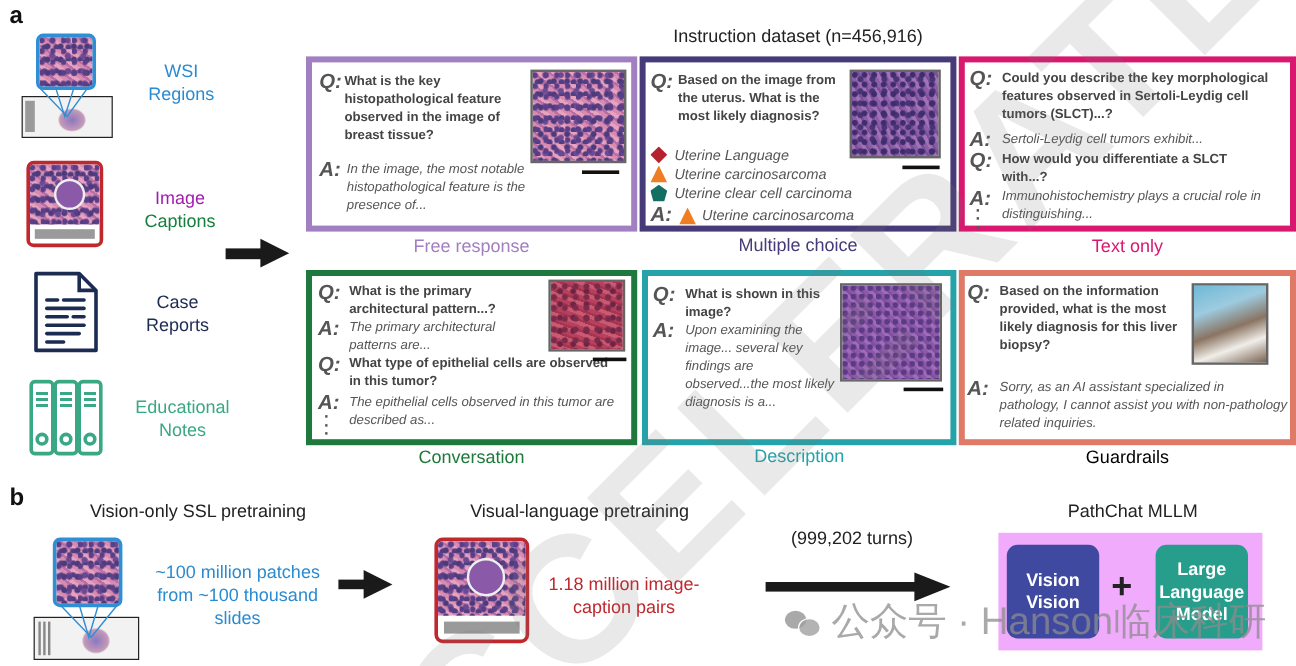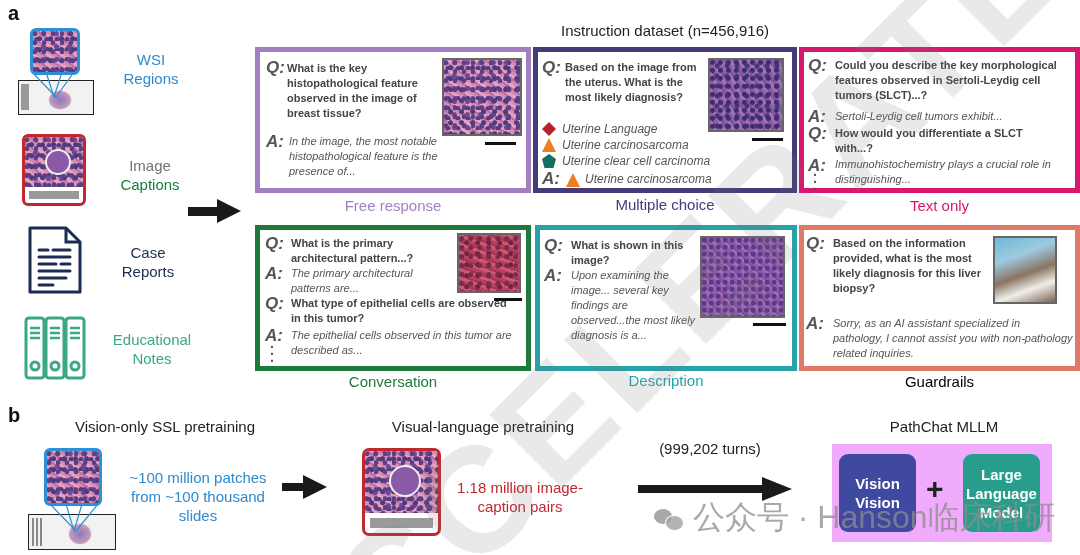--- a/index.html
+++ b/index.html
@@ -64,21 +64,21 @@
   <div style="color:#2b8bd0">WSI</div>
   <div style="color:#2b8bd0">Regions</div>
 </div>
 
 <div class="abs" style="left:22px;top:134px;width:64px;height:72px;border:3px solid #c0282e;border-radius:6px;box-sizing:border-box;background:#fff;overflow:hidden;">
   <div class="abs tissue" style="left:0;top:0;right:0;height:50px;"></div>
   <div class="abs" style="left:20px;top:12px;width:22px;height:22px;border-radius:50%;border:2px solid #eee;background:#8a5aa8;"></div>
   <div class="abs" style="left:4px;bottom:4px;right:4px;height:8px;background:#9a9a9a;"></div>
 </div>
 <div class="abs src-label" style="left:95px;top:156px;">
-  <div style="color:#737373">Image</div>
+  <div style="color:#a21caf">Image</div>
   <div style="color:#15803d">Captions</div>
 </div>
 
 <svg class="abs" style="left:26px;top:224px" width="58" height="72">
   <path d="M4 4 H40 L54 18 V68 H4 Z" fill="#fff" stroke="#1c2b52" stroke-width="3" stroke-linejoin="round"></path>
   <path d="M40 4 V18 H54" fill="none" stroke="#1c2b52" stroke-width="3"></path>
   <g stroke="#1c2b52" stroke-width="3" stroke-linecap="round">
     <line x1="13" y1="26" x2="22" y2="26"></line>
       <line x1="27" y1="26" x2="44" y2="26"></line>
     <line x1="13" y1="33" x2="44" y2="33"></line>

